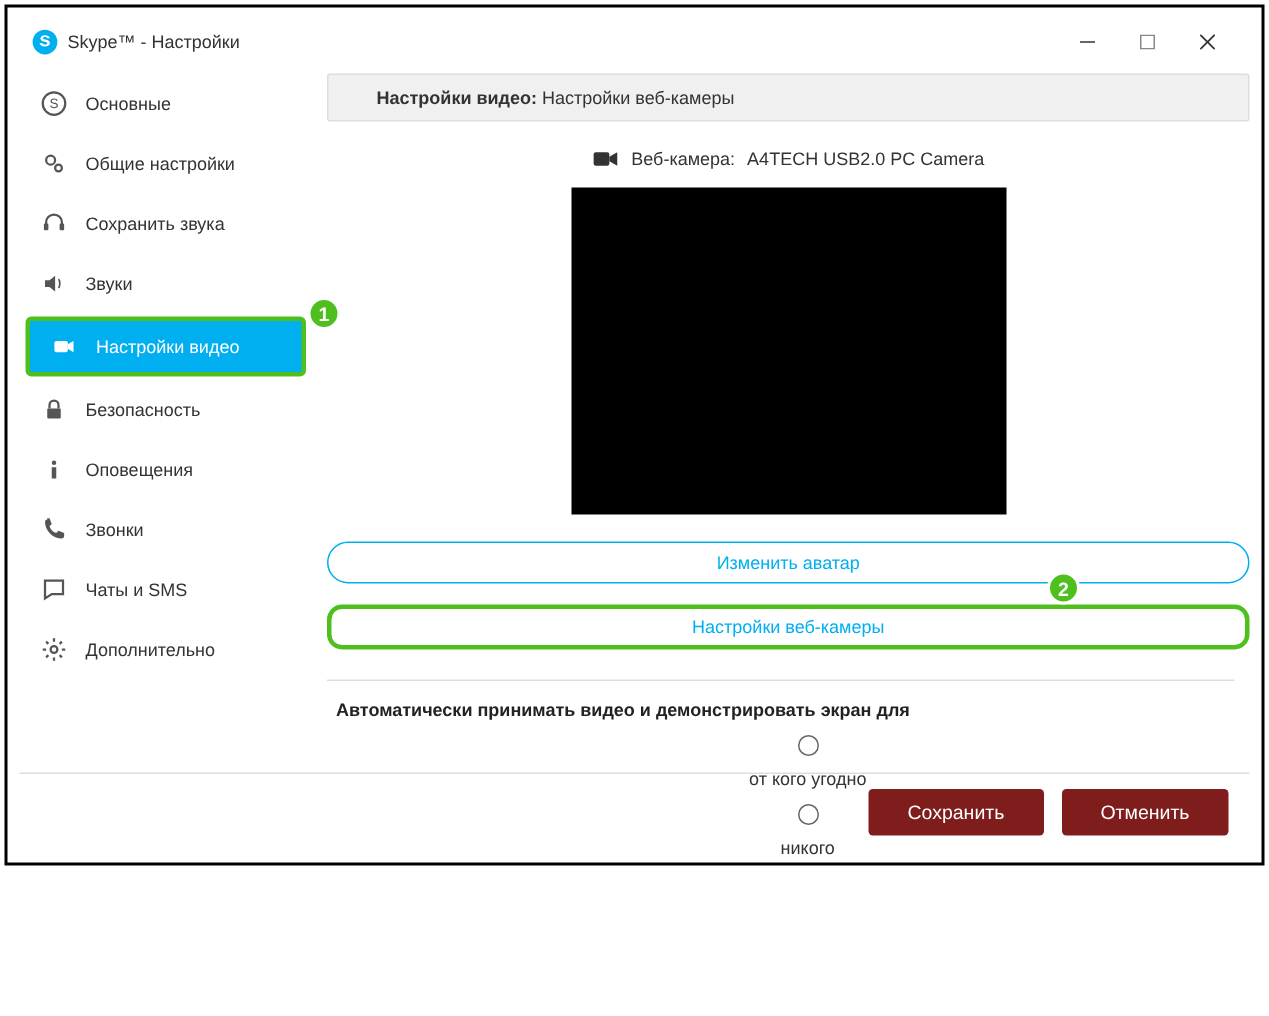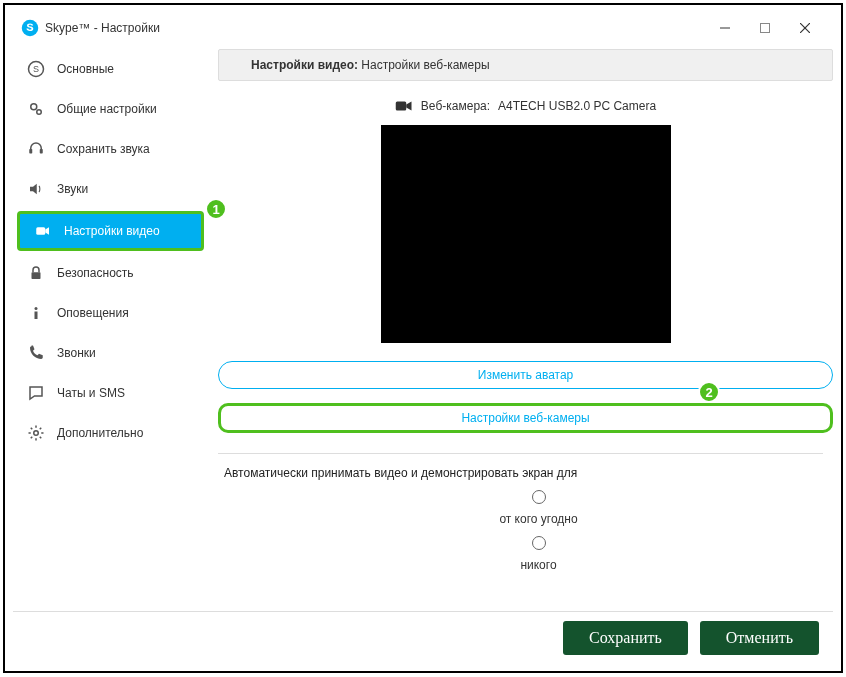--- a/index.html
+++ b/index.html
@@ -1,18 +1,18 @@
 <!DOCTYPE html>
 <html><head>
 <meta charset="utf-8">
 <style>
 * { box-sizing: border-box; margin: 0; padding: 0; font-family: "Segoe UI", Tahoma, sans-serif; }
 body { background: #fff; width: 846px; height: 677px; overflow: hidden; }
 
-.frame { border: 2px solid #000; width: 840px; height: 670px; margin: 3px; position: relative; background: #fff; }
+.frame { border: 2px solid #000; width: 840px; height: 574px; margin: 3px; position: relative; background: #fff; }
 
 .window { position: absolute; left: 8px; top: 8px; right: 8px; bottom: 8px; background: #fff; }
 
 .titlebar { height: 30px; display: flex; align-items: center; padding: 0 8px; }
 .titlebar .skype-logo { width: 18px; height: 18px; margin-right: 6px; }
 .titlebar .title { font-size: 12px; color: #333; flex: 1; }
 .winbtns { display: flex; gap: 0; }
 .winbtn { width: 40px; height: 28px; display: flex; align-items: center; justify-content: center; cursor: pointer; }
 .winbtn svg { width: 10px; height: 10px; }
 
@@ -38,29 +38,29 @@
 .camera-row .cam-icon { width: 18px; height: 14px; }
 
 .preview { width: 290px; height: 218px; background: #000; margin: 0 auto; }
 
 .btn-row { display: flex; justify-content: center; gap: 14px; margin-top: 18px; position: relative; flex-direction: column; }
 .pill-btn { border: 1px solid #00aff0; color: #00aff0; background: #fff; border-radius: 18px; padding: 6px 22px; font-size: 12px; cursor: pointer; }
 .pill-btn.hl { border: 3px solid #4fbf1e; border-radius: 10px; padding: 5px 20px; }
 
 .divider { border-top: 1px solid #ddd; margin: 20px 10px 12px 0; }
 
-.section-label { font-size: 12px; font-weight: 400; color: #222; margin: 0 0 10px 6px; padding-right: 12px; }
+.section-label { font-size: 12px; font-weight: 700; color: #222; margin: 0 0 10px 6px; padding-right: 12px; }
 
 .radio-group { padding-left: 26px; }
 .radio-row { display: flex; align-items: center; gap: 8px; font-size: 12px; color: #333; margin-bottom: 10px; cursor: pointer; flex-direction: column; }
 .radio { width: 14px; height: 14px; border: 1px solid #666; border-radius: 50%; display: flex; align-items: center; justify-content: center; }
 .radio.checked::after { content: ""; width: 8px; height: 8px; background: #333; border-radius: 50%; }
 
 .footer { position: absolute; bottom: 0; left: 0; right: 0; height: 52px; border-top: 1px solid #ddd; display: flex; justify-content: flex-end; align-items: center; padding: 0 14px; gap: 12px; }
-.primary-btn { background: #14532d; color: #fff; border: none; border-radius: 3px; padding: 8px 26px; font-size: 16px; cursor: pointer; font-family: Liberation Serif, serif; }
+.primary-btn { background: #7f1d1d; color: #fff; border: none; border-radius: 3px; padding: 8px 26px; font-size: 13px; cursor: pointer; }
 </style>
 </head>
 <body>
 
 <div class="frame">
 <div class="window">
 
   <div class="titlebar">
     <svg class="skype-logo" viewBox="0 0 24 24">
           <circle cx="12" cy="12" r="11" fill="#00aff0"></circle>

